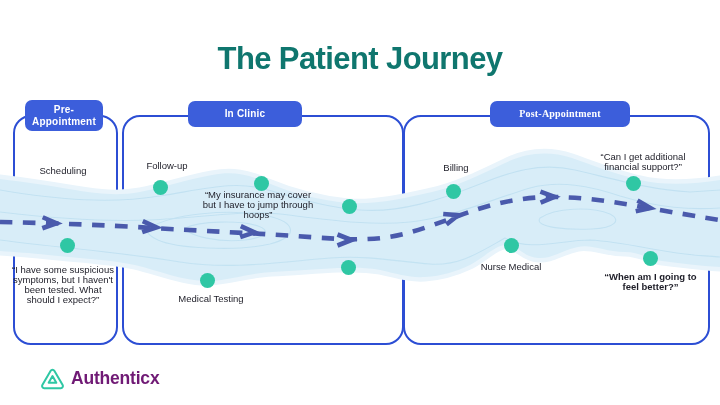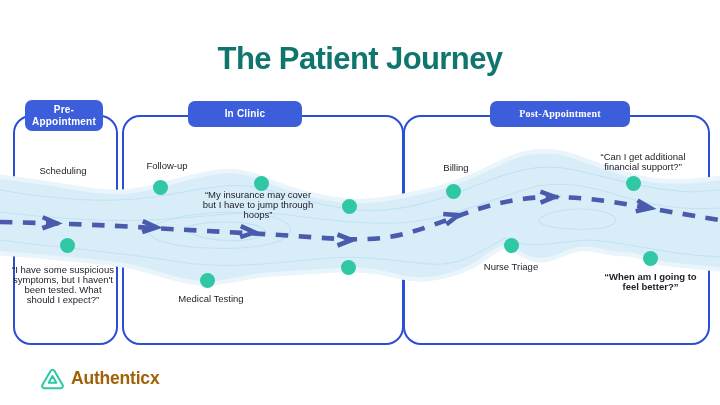--- a/index.html
+++ b/index.html
@@ -24,21 +24,21 @@
   .river-svg{position:absolute;left:0;top:0;z-index:2;}
   .dot{
     position:absolute;width:15px;height:15px;border-radius:50%;
     background:#2fc7a4;z-index:3;
   }
   .tp-label{
     position:absolute;font-size:9.5px;line-height:10px;color:#1d1d27;
     text-align:center;z-index:4;
   }
   .logo{position:absolute;left:40px;top:367px;display:flex;align-items:center;z-index:6;}
-  .logo-text{font-size:17.5px;font-weight:700;letter-spacing:-0.2px;color:#a16207;margin-left:6px;}
+  .logo-text{font-size:17.5px;font-weight:700;letter-spacing:-0.2px;color:#701a75;margin-left:6px;}
 </style>
 </head>
 <body>
 
 <div class="canvas">
 
   <div class="title">The Patient Journey</div>
 
   <div class="stage-card" style="left:13px;top:115px;width:101px;height:226px;"></div>
   <div class="stage-card" style="left:122px;top:115px;width:278px;height:226px;"></div>
@@ -92,21 +92,21 @@
   <div class="dot" style="left:504px;top:238px;"></div>
   <div class="dot" style="left:643px;top:251px;"></div>
 
   <div class="tp-label" style="left:23px;top:166px;width:80px;">Scheduling</div>
   <div class="tp-label" style="left:12px;top:265px;width:102px;">“I have some suspicious symptoms, but I haven't been tested.  What should I expect?”</div>
   <div class="tp-label" style="left:127px;top:161px;width:80px;">Follow-up</div>
   <div class="tp-label" style="left:202px;top:142px;width:112px;margin-top:48px;">“My insurance may cover but I have to jump through hoops”</div>
   <div class="tp-label" style="left:171px;top:294px;width:80px;">Medical Testing</div>
   <div class="tp-label" style="left:416px;top:163px;width:80px;">Billing</div>
   <div class="tp-label" style="left:586px;top:152px;width:114px;">“Can I get additional financial support?”</div>
-  <div class="tp-label" style="left:471px;top:262px;width:80px;">Nurse Triage</div>
+  <div class="tp-label" style="left:471px;top:262px;width:80px;">Nurse Medical</div>
   <div class="tp-label" style="left:598px;top:272px;width:105px;font-weight:bold;">“When am I going to feel better?”</div>
 
   <div class="logo">
     <svg width="25" height="23" viewBox="0 0 26 24">
       <g fill="none" stroke="#2fc7a4" stroke-width="2.1" stroke-linecap="round" stroke-linejoin="round">
         <path d="M 11.1 3.9 A 2.2 2.2 0 0 1 14.9 3.9 L 23.6 18.8 A 2.2 2.2 0 0 1 21.7 22.1 L 4.3 22.1 A 2.2 2.2 0 0 1 2.4 18.8 Z"></path>
         <path d="M 9 16.5 L 13 9.5 L 17 16.5 Z"></path>
       </g>
     </svg>
     <span class="logo-text">Authenticx</span>

